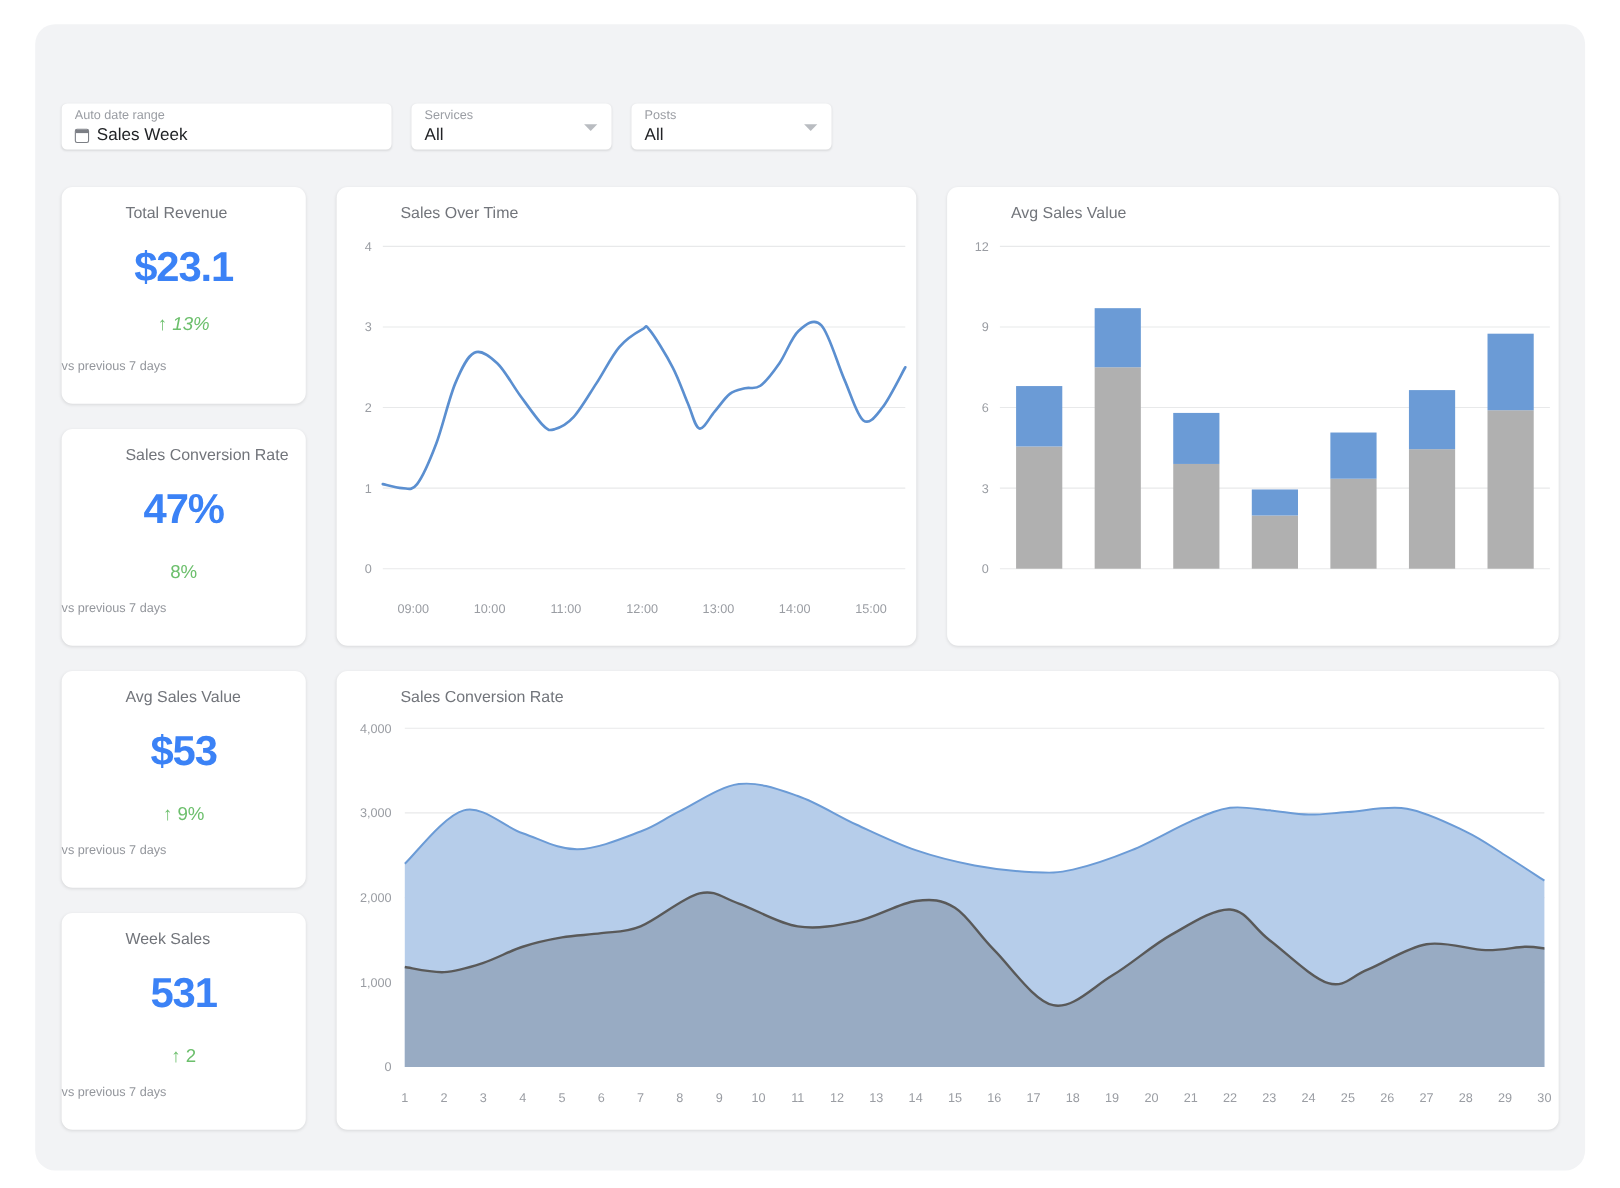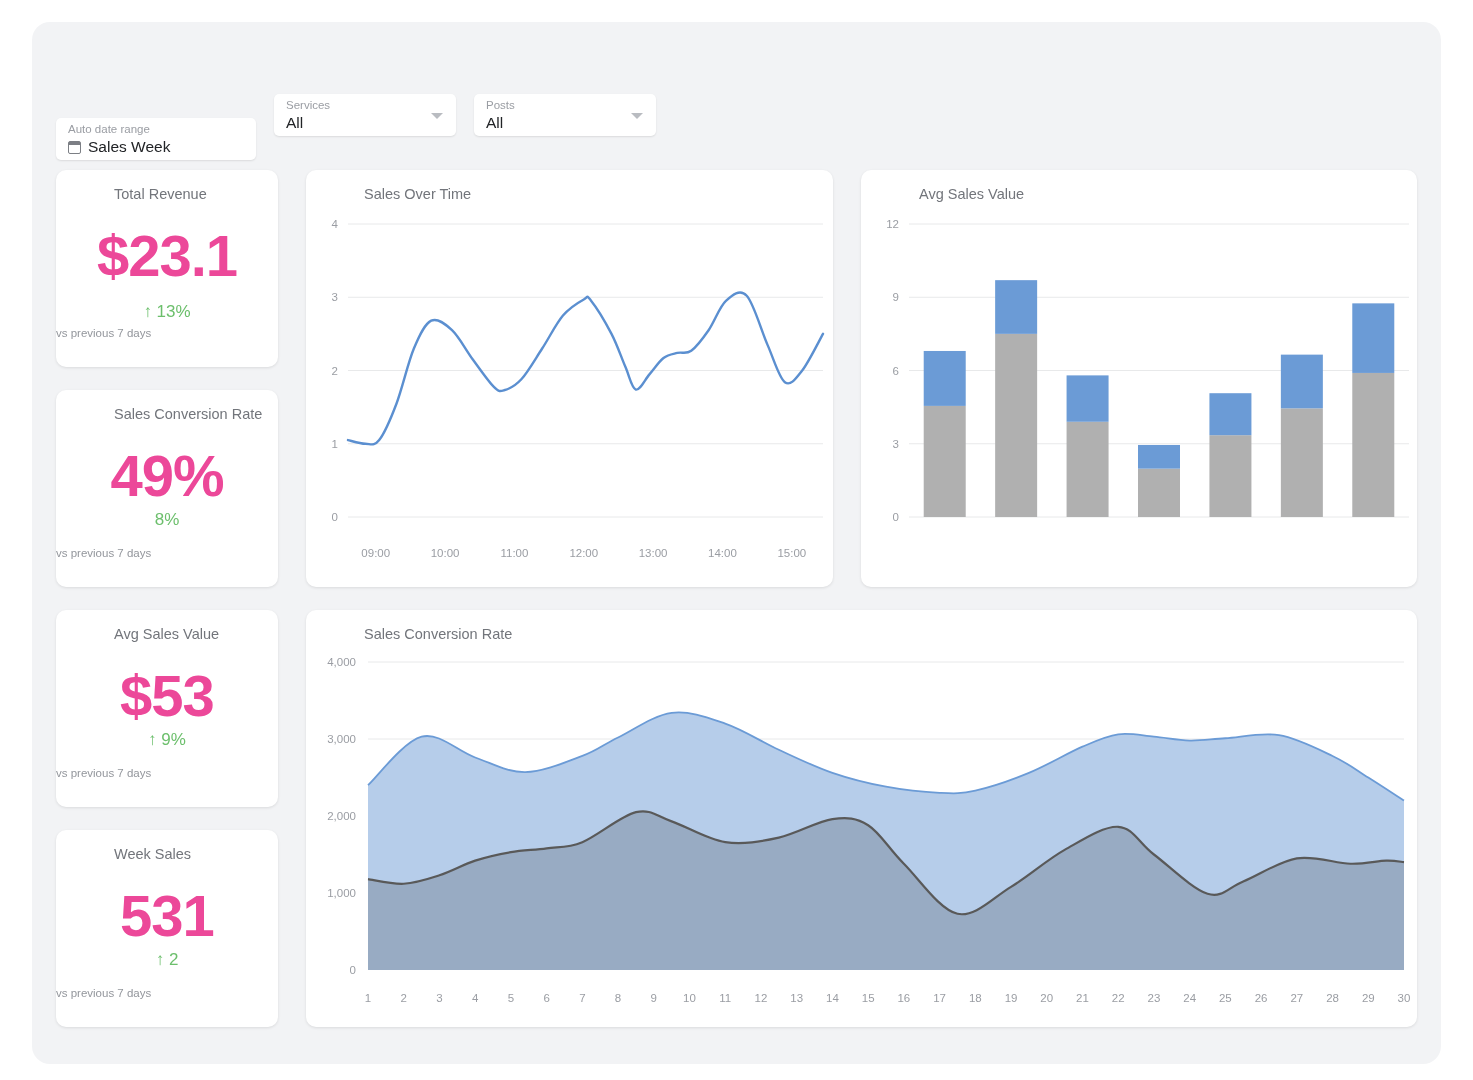--- a/index.html
+++ b/index.html
@@ -40,21 +40,21 @@
     display: flex;
     gap: 18px;
   }
   .filter {
     background: #ffffff;
     border-radius: 5px;
     height: 42px;
     position: relative;
     box-shadow: 0 1px 2px rgba(0,0,0,0.10);
   }
-  .filter.f-date { width: 200px; margin-top: 24px; }
+  .filter.f-date { width: 300px; }
   .filter.f-sel  { width: 182px; }
   .filter-label {
     position: absolute;
     left: 12px;
     top: 5px;
     font-size: 11.5px;
     color: #9a9da3;
   }
   .filter-value {
     position: absolute;
@@ -103,23 +103,23 @@
     left: 18px;
     top: 16px;
     font-size: 14.5px;
     color: #72757b;
     margin-left: 40px;
   }
   .kpi-value {
     position: absolute;
     left: 0; right: 0;
     text-align: center;
-    font-size: 58px;
+    font-size: 38px;
     font-weight: bold;
-    color: #ec4899;
+    color: #3b82f6;
     letter-spacing: -1px;
   }
   .kpi-delta {
     position: absolute;
     left: 0; right: 0;
     text-align: center;
     font-size: 17px;
     color: #6cbf6c;
   }
   .kpi-sub {
@@ -155,27 +155,27 @@
       <div class="filter f-sel">
         <div class="filter-label">Posts</div>
         <div class="filter-value">All</div>
         <span class="caret"></span>
       </div>
     </div>
 
     <div class="card" style="left:24px; top:148px; width:222px; height:197px;">
       <div class="card-title">Total Revenue</div>
       <div class="kpi-value" style="top:52px;">$23.1</div>
-      <div class="kpi-delta" style="top:132px;">↑ 13%</div>
+      <div class="kpi-delta" style="top:115px;font-style:italic;">↑ 13%</div>
       <div class="kpi-sub" style="top:157px;">vs previous 7 days</div>
     </div>
 
     <div class="card" style="left:24px; top:368px; width:222px; height:197px;">
       <div class="card-title">Sales Conversion Rate</div>
-      <div class="kpi-value" style="top:52px;">49%</div>
+      <div class="kpi-value" style="top:52px;">47%</div>
       <div class="kpi-delta" style="top:120px;">8%</div>
       <div class="kpi-sub" style="top:157px;">vs previous 7 days</div>
     </div>
 
     <div class="card" style="left:24px; top:588px; width:222px; height:197px;">
       <div class="card-title">Avg Sales Value</div>
       <div class="kpi-value" style="top:52px;">$53</div>
       <div class="kpi-delta" style="top:120px;">↑ 9%</div>
       <div class="kpi-sub" style="top:157px;">vs previous 7 days</div>
     </div>

